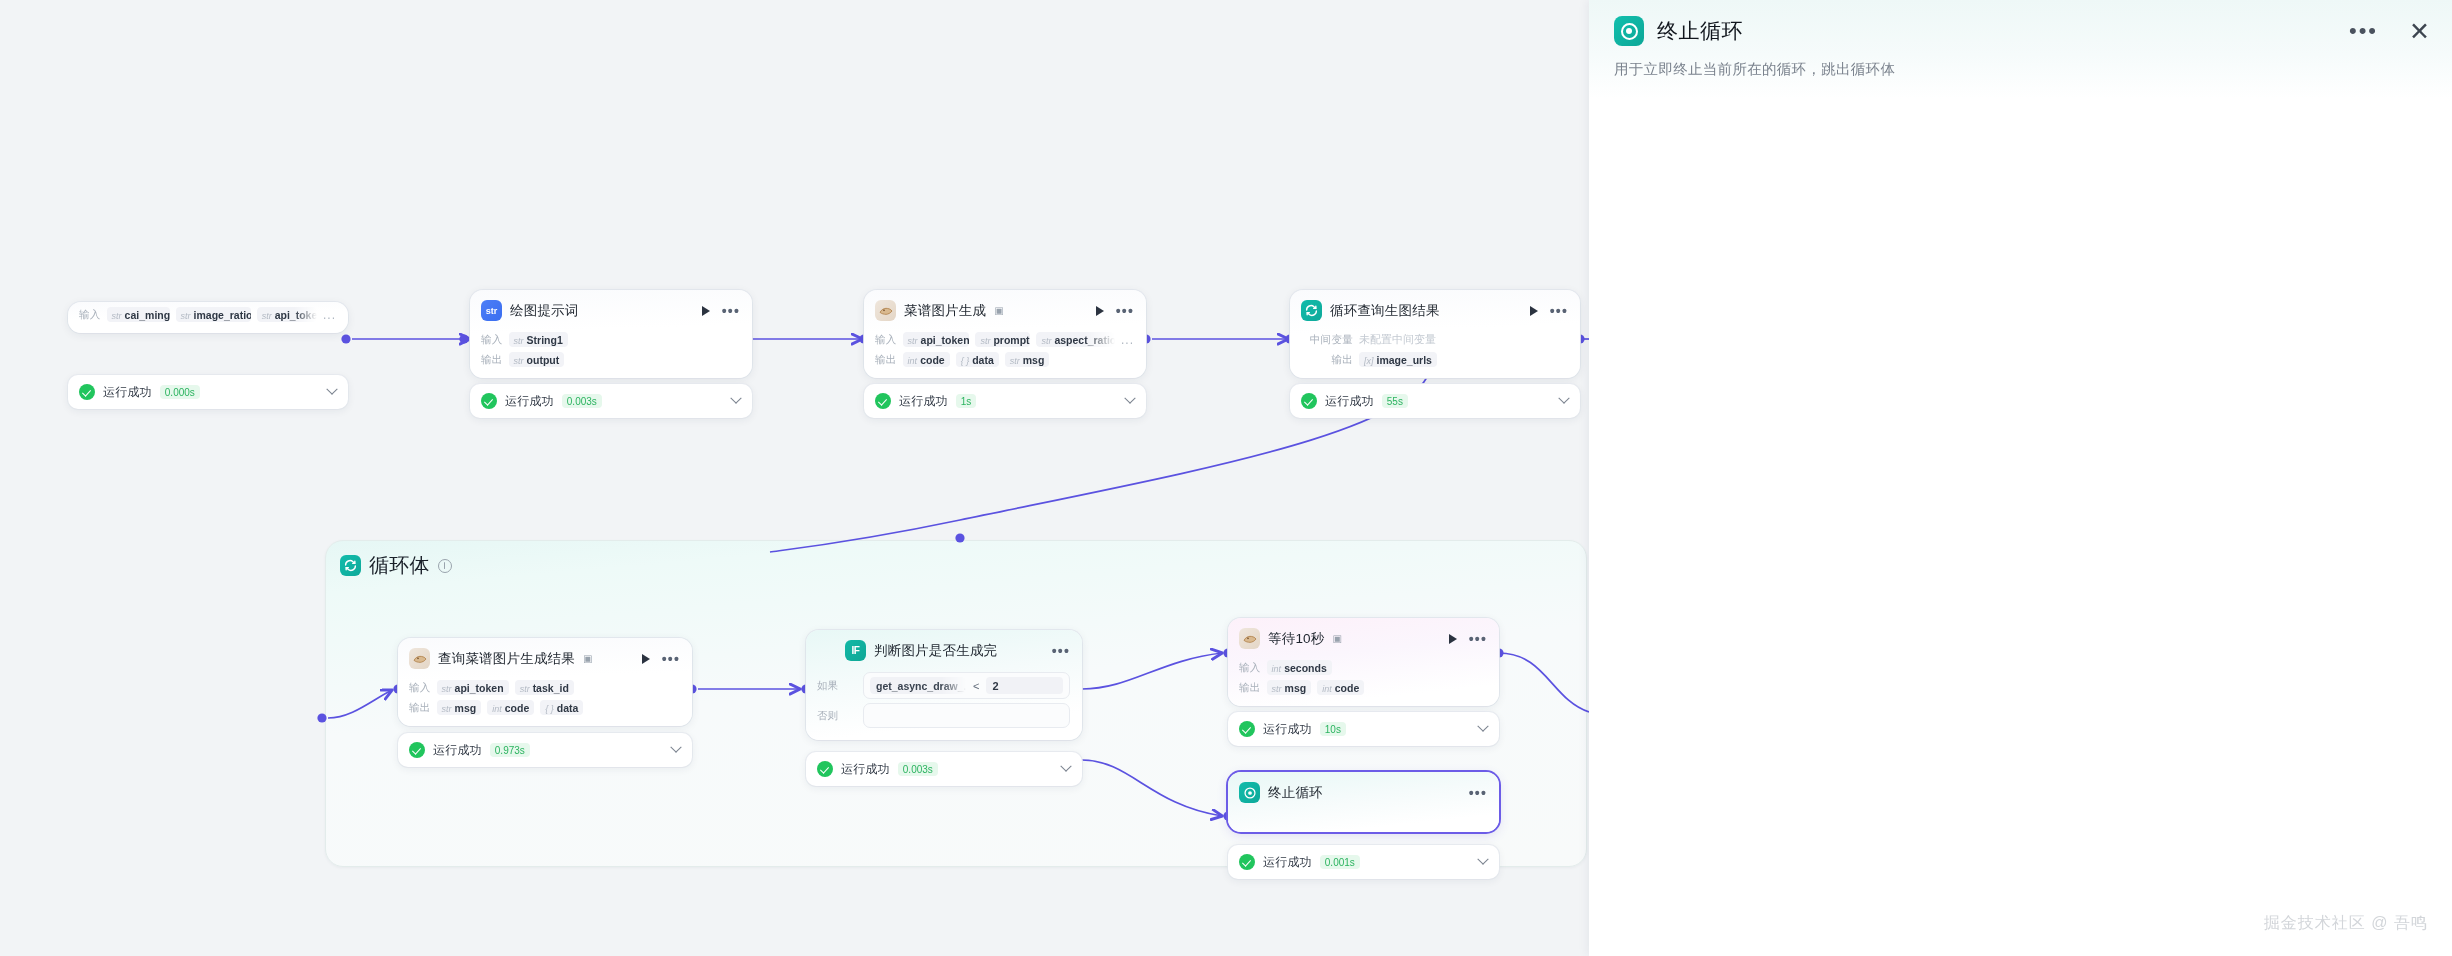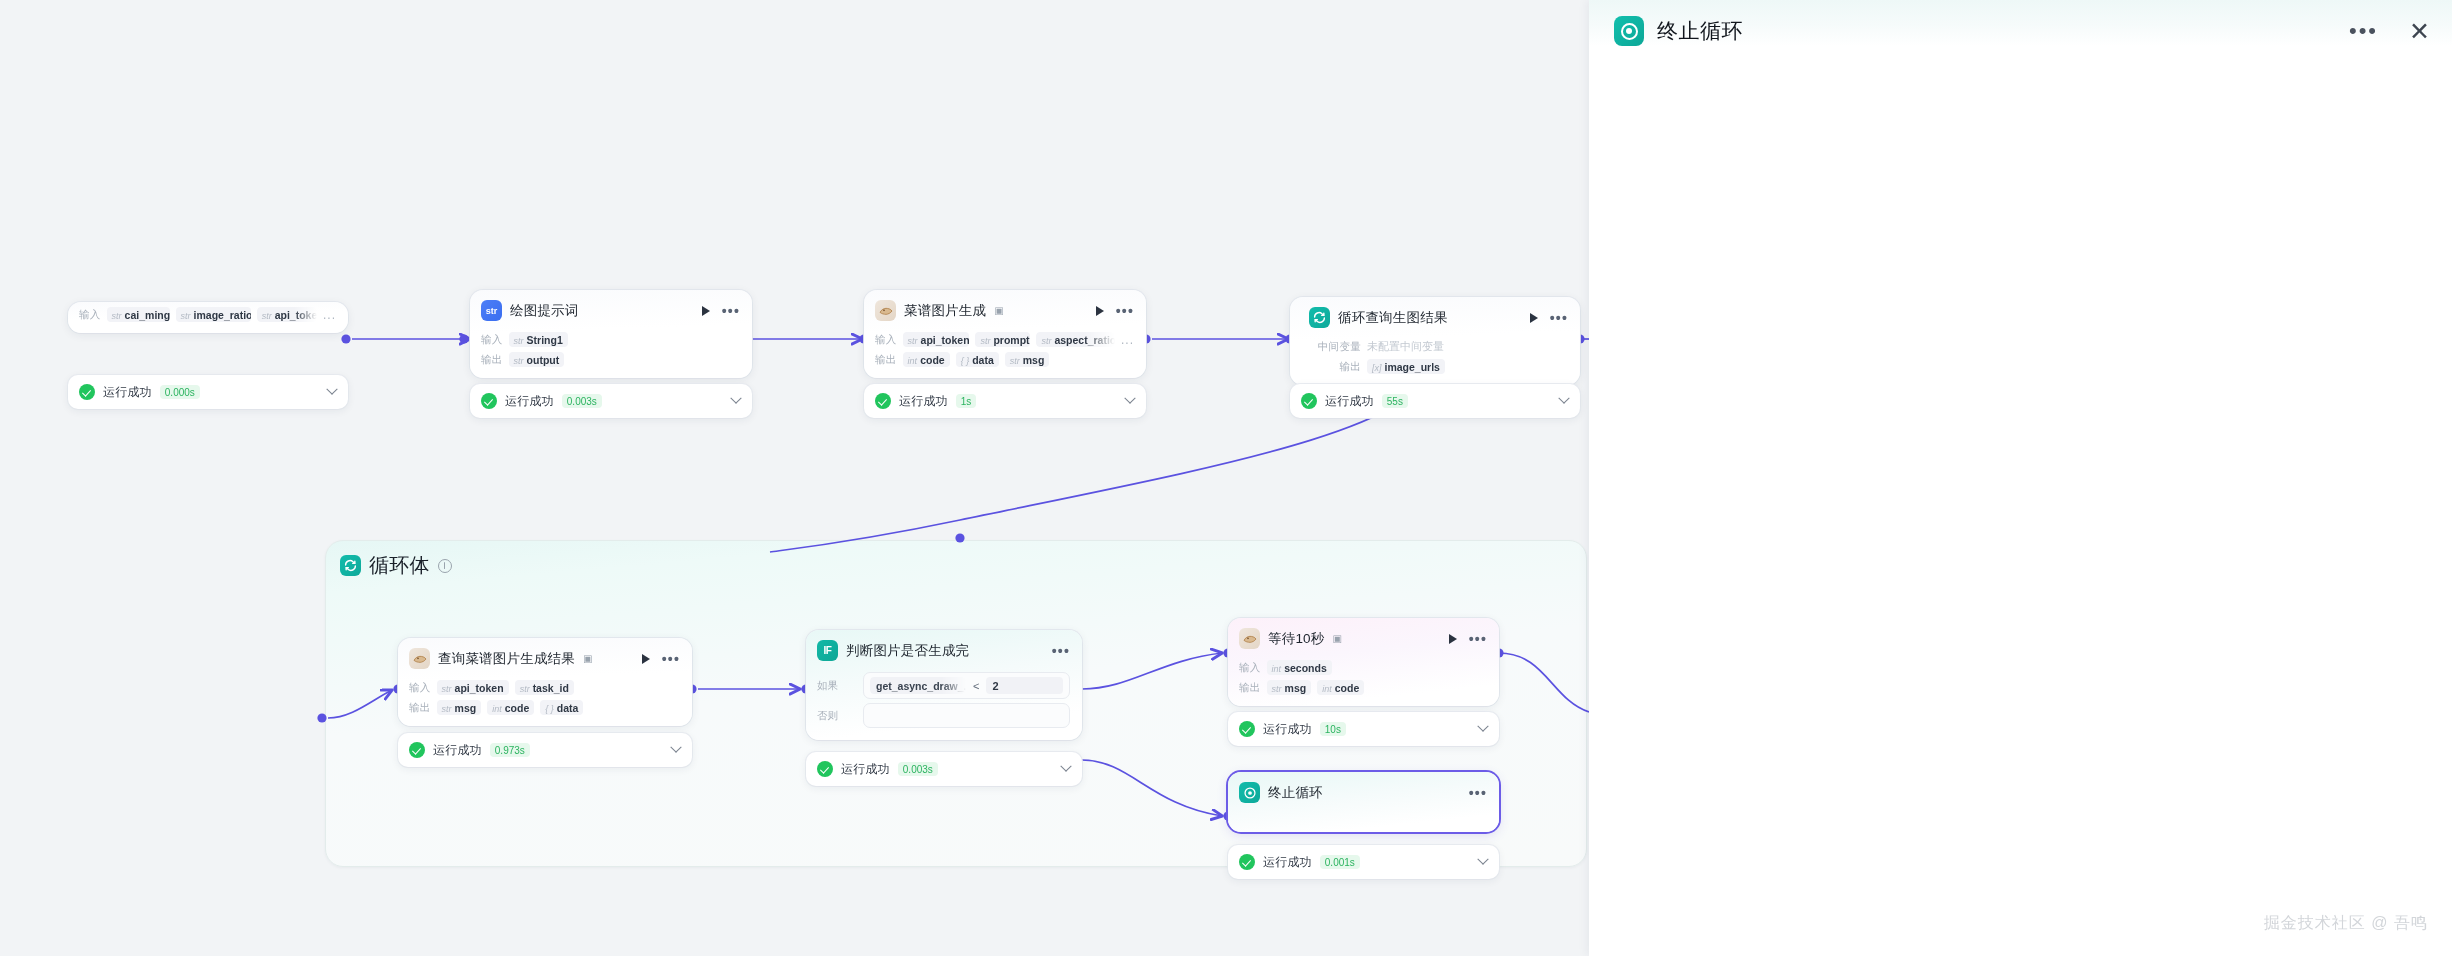--- a/index.html
+++ b/index.html
@@ -63,21 +63,21 @@
     gap: 8px;
   }
   .node-icon {
     width: 21px; height: 21px; border-radius: 6px;
     flex: none; display: flex; align-items: center; justify-content: center;
     font-size: 11px; font-weight: 700; color: #fff;
     overflow: hidden;
   }
   .ic-start { background: linear-gradient(135deg,#5b63f0,#4f57e8); }
   .ic-str   { background: linear-gradient(135deg,#4d7ef7,#3a6ef0); font-size: 9px; }
-  .ic-if    { background: linear-gradient(135deg,#11b8a6,#0fa796); font-size: 10px; letter-spacing:-.5px;}
+  .ic-if    { background: linear-gradient(135deg,#11b8a6,#0fa796); font-size: 10px; letter-spacing:-.5px;margin-left:28px;}
   .ic-loop  { background: linear-gradient(135deg,#12bcab,#0ea99a); }
   .ic-stop  { background: linear-gradient(135deg,#12bcab,#0ea99a); }
   .ic-plugin{ background: linear-gradient(135deg,#efe6dc,#e4d6c6); }
 
   .node-title {
     font-size: 13.5px; color: #1c232c; font-weight: 500;
     white-space: nowrap; letter-spacing: .2px;
   }
   .node-badge-ic {
     font-size: 10px; color: #98a2ad; flex: none; line-height: 1;
@@ -384,21 +384,21 @@
       </div>
     </div>
     <div class="status" style="left:864px; top:384px; width:282px;">
       <span class="check"></span>
       <span class="status-text">运行成功</span>
       <span class="dur">1s</span>
       <span class="status-sp"></span>
       <span class="chev"></span>
     </div>
 
-    <div class="node node-grad-plain" style="left:1290px; top:297px; width:290px;padding-left:8px;">
+    <div class="node node-grad-plain" style="left:1290px; top:290px; width:290px;">
       <div class="node-head">
         <span class="node-icon ic-loop">
           <svg width="13" height="13" viewBox="0 0 24 24" fill="none" stroke="#fff" stroke-width="2.6" stroke-linecap="round" stroke-linejoin="round">
             <path d="M3 11a8 8 0 0 1 13.5-5.8L20 8"></path>
               <path d="M20 4v4h-4"></path>
             <path d="M21 13a8 8 0 0 1-13.5 5.8L4 16"></path>
               <path d="M4 20v-4h4"></path>
           </svg>
         </span>
         <span class="node-title">循环查询生图结果</span>
@@ -581,18 +581,19 @@
         <span class="panel-icon">
           <span class="ring">
               <i></i>
             </span>
         </span>
         <span class="panel-title">终止循环</span>
         <span class="panel-sp"></span>
         <span class="panel-dots">•••</span>
         <span class="panel-close">✕</span>
       </div>
+      <div class="panel-desc">用于立即终止当前所在的循环，跳出循环体</div>
     </div>
     <div class="panel-fill"></div>
     <div class="watermark">掘金技术社区 @ 吾鸣</div>
   </div>
 
 </div>
 
 </body></html>

